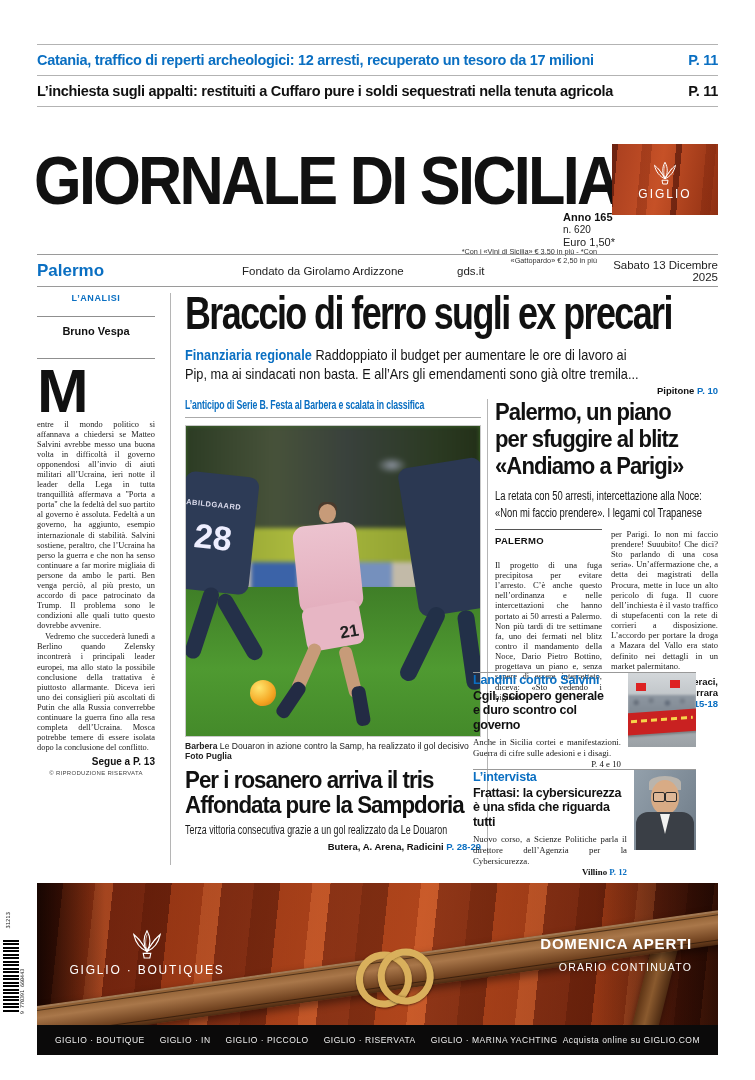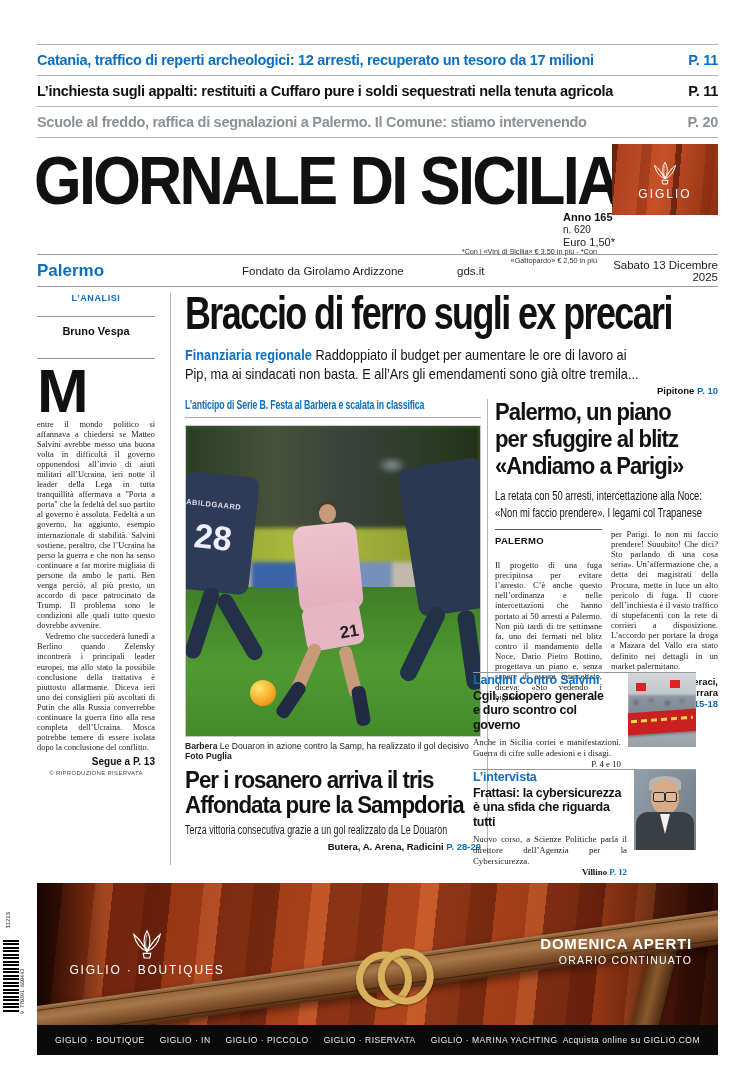--- a/index.html
+++ b/index.html
@@ -170,21 +170,21 @@
       box-shadow:0 3px 6px rgba(0,0,0,.4);}
   .buckle{position:absolute;left:318px;top:66px;width:78px;height:46px;transform:rotate(-8deg);}
   .buckle i{position:absolute;top:1px;width:42px;height:42px;border:7px solid #d9b05c;border-radius:50%;
       box-shadow:inset 0 0 3px rgba(80,50,0,.7),0 1px 2px rgba(0,0,0,.5);}
   .buckle i:first-child{left:0;}
   .buckle i:last-child{right:0;}
   .ad-brand{position:absolute;left:30px;top:44px;width:160px;text-align:center;color:#fff;}
   .ad-brand .glabel{font-size:12px;letter-spacing:1.8px;margin-top:4px;}
   .ad-right{position:absolute;right:26px;top:52px;text-align:right;color:#fff;}
   .ad-r1{font-weight:bold;font-size:15px;letter-spacing:.8px;}
-  .ad-r2{font-size:10.5px;letter-spacing:1.2px;margin-top:2px;}
+  .ad-r2{font-size:10.5px;letter-spacing:1.2px;margin-top:9px;}
   .ad-bar{position:absolute;left:0;bottom:0;width:100%;height:30px;background:#0b0a0a;
       display:flex;align-items:center;justify-content:space-between;padding:0 18px;box-sizing:border-box;
       color:#eee;font-size:8.5px;letter-spacing:.5px;}
   .ad-stores{display:flex;gap:15px;}
   
   .barcode{left:3px;top:940px;width:16px;height:72px;
       background:repeating-linear-gradient(to bottom,#000 0 1.6px,#fff 1.6px 3.5px);}
   .bc-num{left:19px;top:940px;height:74px;font-family:"DejaVu Sans Mono",monospace;font-size:5px;
       writing-mode:vertical-rl;transform:rotate(180deg);color:#222;}
   .bc-top{left:5px;top:912px;font-family:"DejaVu Sans Mono",monospace;font-size:5.5px;
@@ -197,24 +197,20 @@
 <div class="page">
 
   <div class="abs topstories">
     <div class="tsrow blue">
       <span>Catania, traffico di reperti archeologici: 12 arresti, recuperato un tesoro da 17 milioni</span>
       <span class="tspage">P. 11</span>
     </div>
     <div class="tsrow">
       <span>L’inchiesta sugli appalti: restituiti a Cuffaro pure i soldi sequestrati nella tenuta agricola</span>
       <span class="tspage">P. 11</span>
-    </div>
-    <div class="tsrow gray">
-      <span>Scuole al freddo, raffica di segnalazioni a Palermo. Il Comune: stiamo intervenendo</span>
-      <span class="tspage">P. 20</span>
     </div>
   </div>
 
   <div class="abs mast-title">GIORNALE DI SICILIA</div>
   <div class="abs giglio-box">
     <svg class="lily" width="30" height="26" viewBox="0 0 40 34">
       <g stroke="#fff" fill="none" stroke-width="1.3">
         <path d="M20 4 C16 11 16 19 20 26 C24 19 24 11 20 4 Z"></path>
         <path d="M6 8 C8 17 13 23 20 26 C16 19 12 13 6 8 Z"></path>
         <path d="M34 8 C32 17 27 23 20 26 C24 19 28 13 34 8 Z"></path>

